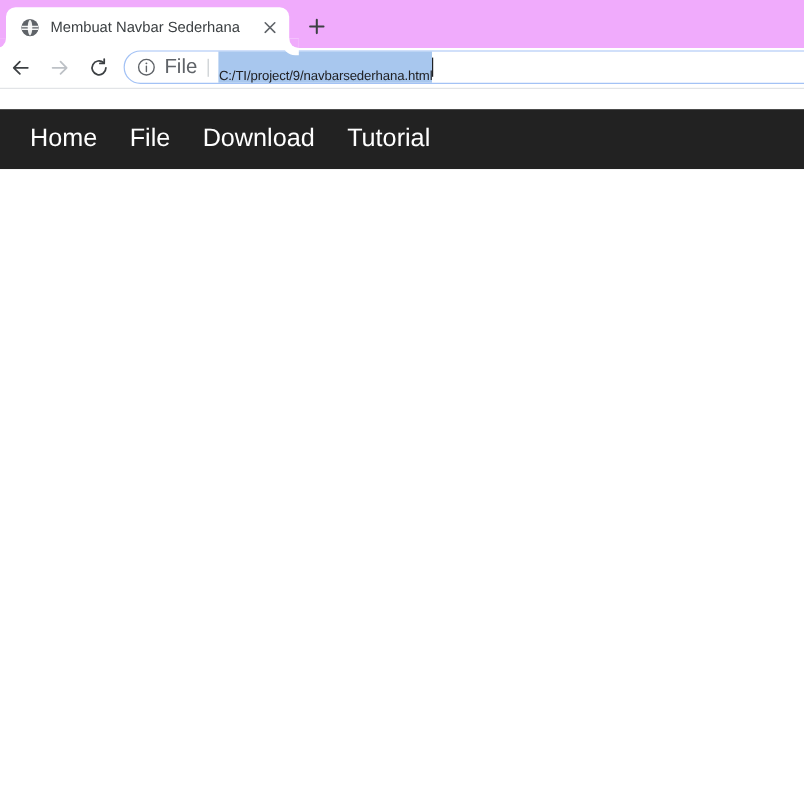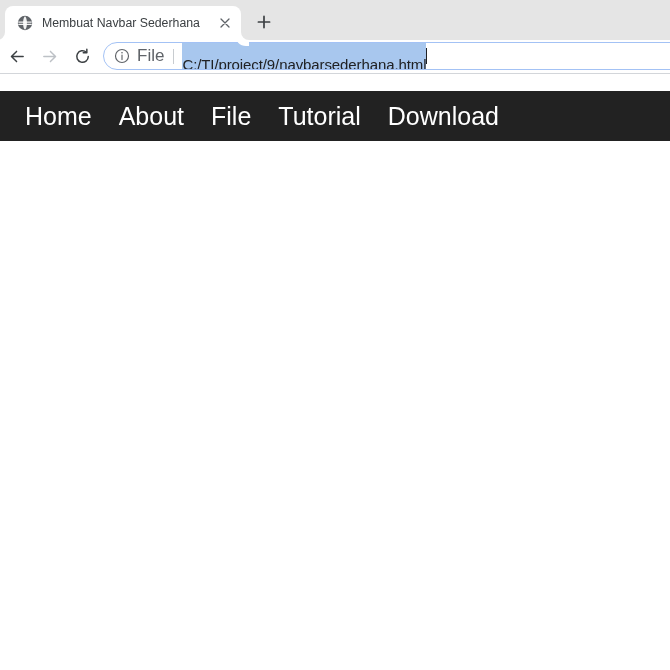--- a/index.html
+++ b/index.html
@@ -21,21 +21,21 @@
     height: 670px;
     position: relative;
     display: flex;
     flex-direction: column;
     background: #ffffff;
   }
 
   
   .tabstrip {
     height: 40px;
-    background: #e5e5e5;
+    background: #f0abfc;
     position: relative;
     flex: 0 0 40px;
     display: flex;
     align-items: flex-end;
   }
   .tab {
     position: absolute;
     left: 5px;
     bottom: 0;
     width: 236px;
@@ -159,21 +159,21 @@
     white-space: nowrap;
   }
   .omni-sep {
     width: 1px;
     height: 15px;
     background: #c8ccd0;
     margin: 0 8px 0 9px;
     flex: 0 0 1px;
   }
   .url-text {
-    font-size: 15px;
+    font-size: 11px;
     color: #202124;
     background: #a8c7ee;
     white-space: nowrap;
     letter-spacing: -0.1px;
     padding: 18px 0 2px 0;
   }
   .caret {
     width: 1px;
     height: 16px;
     background: #202124;
@@ -201,21 +201,21 @@
     height: 50px;
     width: 100%;
     display: flex;
     align-items: center;
     box-sizing: border-box;
     padding-left: 25px;
   }
   .site-navbar a {
     color: #ffffff;
     text-decoration: none;
-    font-size: 25px;
+    font-size: 21px;
     font-family: "Liberation Sans", sans-serif;
     margin-right: 27px;
     line-height: 50px;
     white-space: nowrap;
   }
   .site-navbar a:last-child { margin-right: 0; }
 
   .page-body {
     background: #ffffff;
     height: 100%;
@@ -287,22 +287,21 @@
       <span class="caret"></span>
     </div>
   </div>
 
   <div class="toolbar-sep"></div>
 
   <div class="viewport">
 
     <nav class="site-navbar">
       <a href="#">Home</a>
-      <a href="#">About</a>
       <a href="#">File</a>
+      <a href="#">Download</a>
       <a href="#">Tutorial</a>
-      <a href="#">Download</a>
     </nav>
 
     <div class="page-body"></div>
   </div>
 
 </div>
 
 </body></html>

